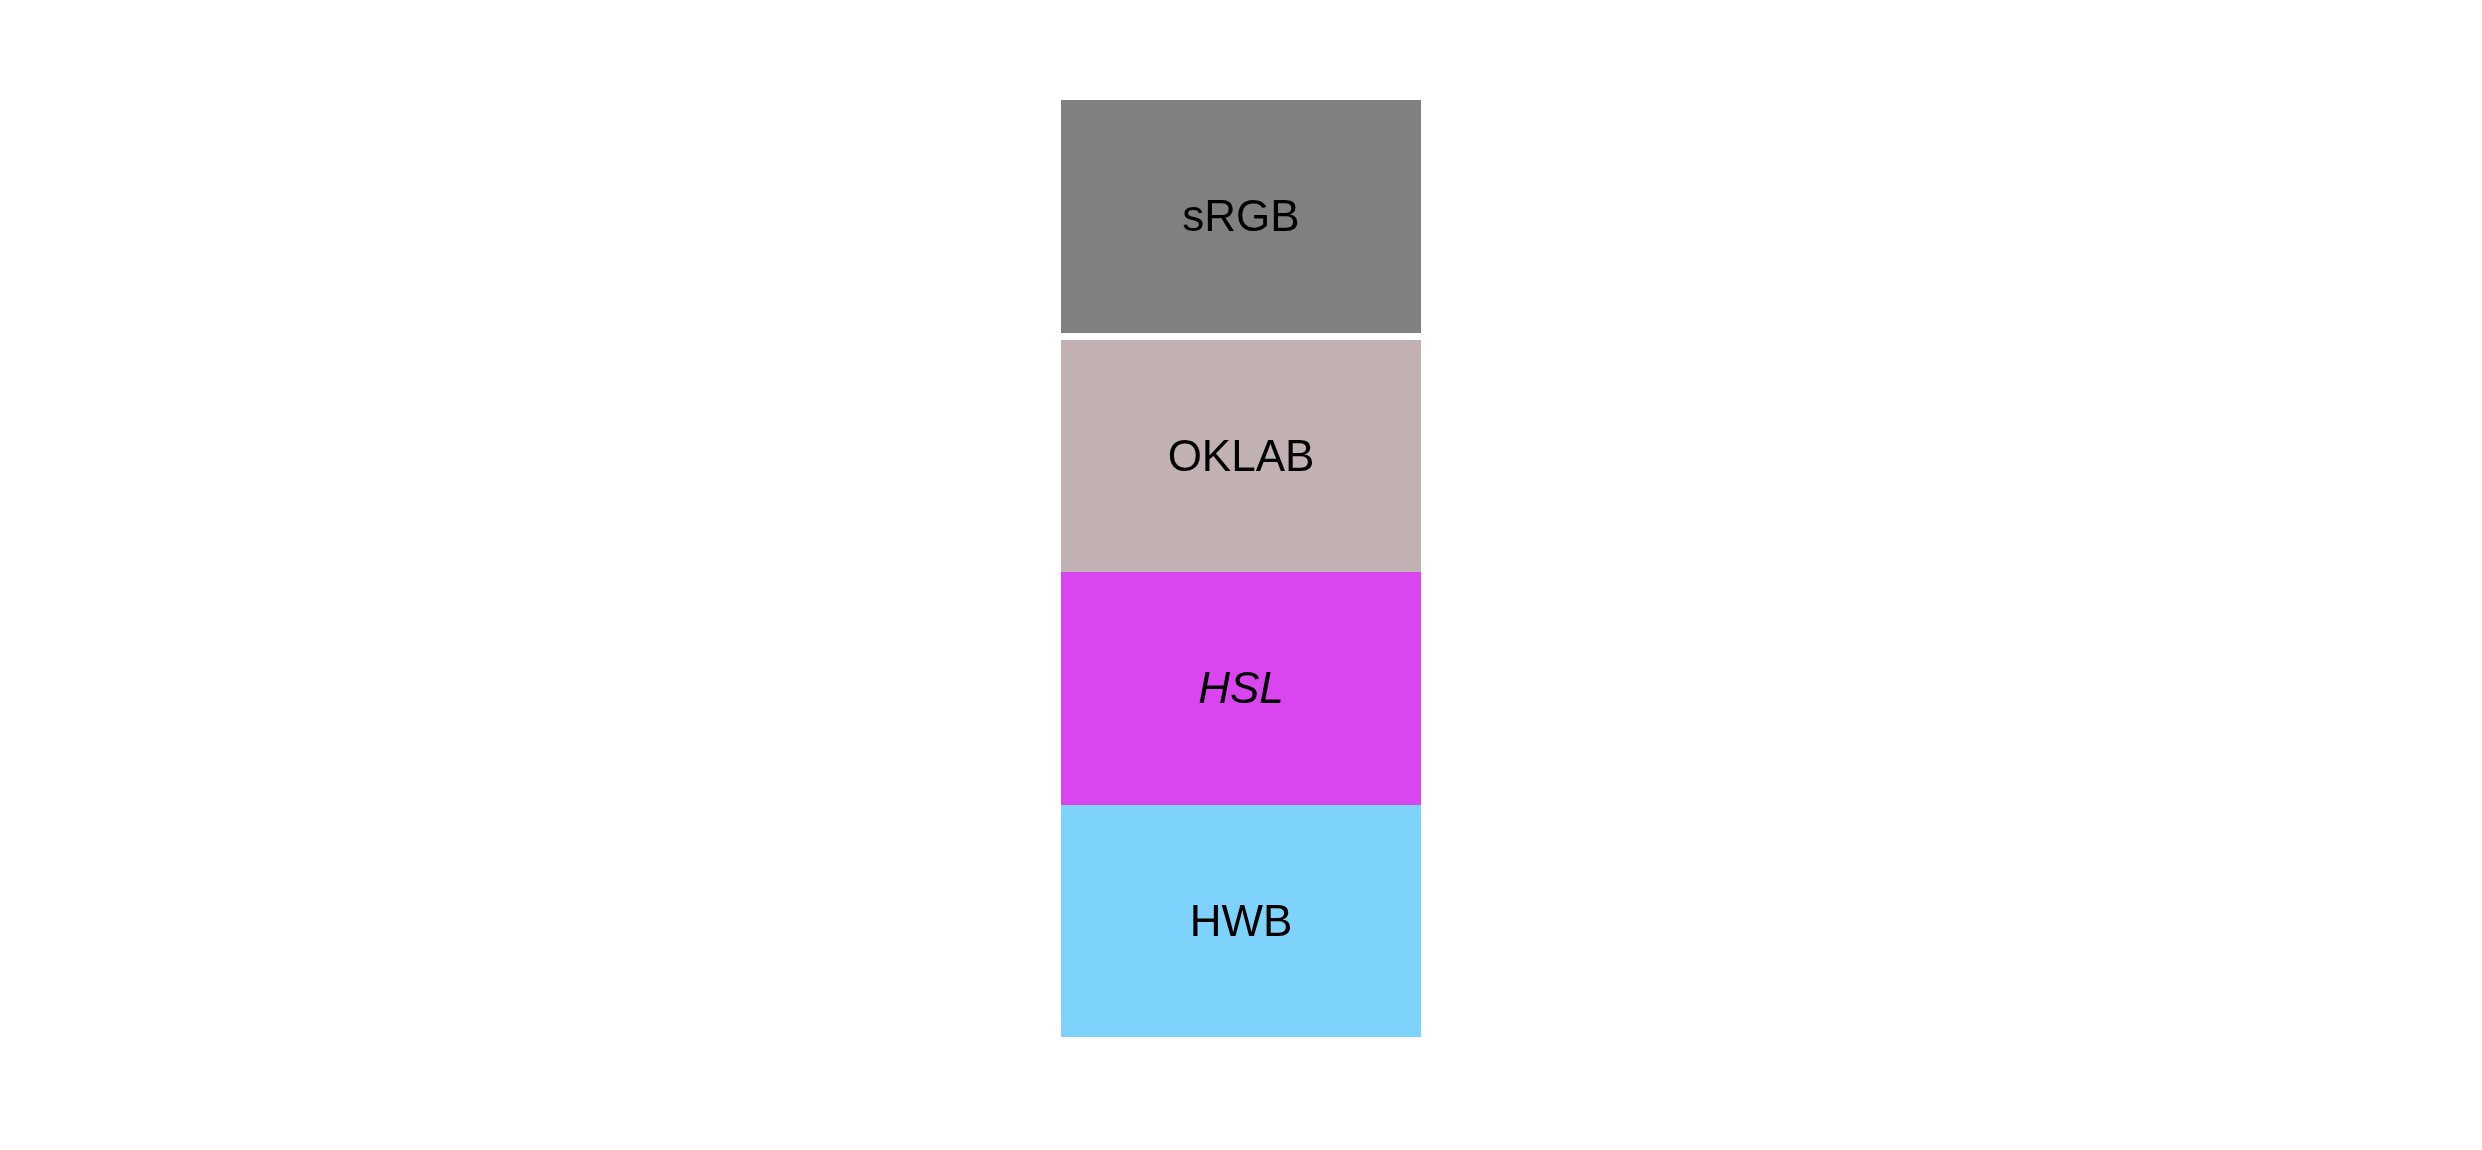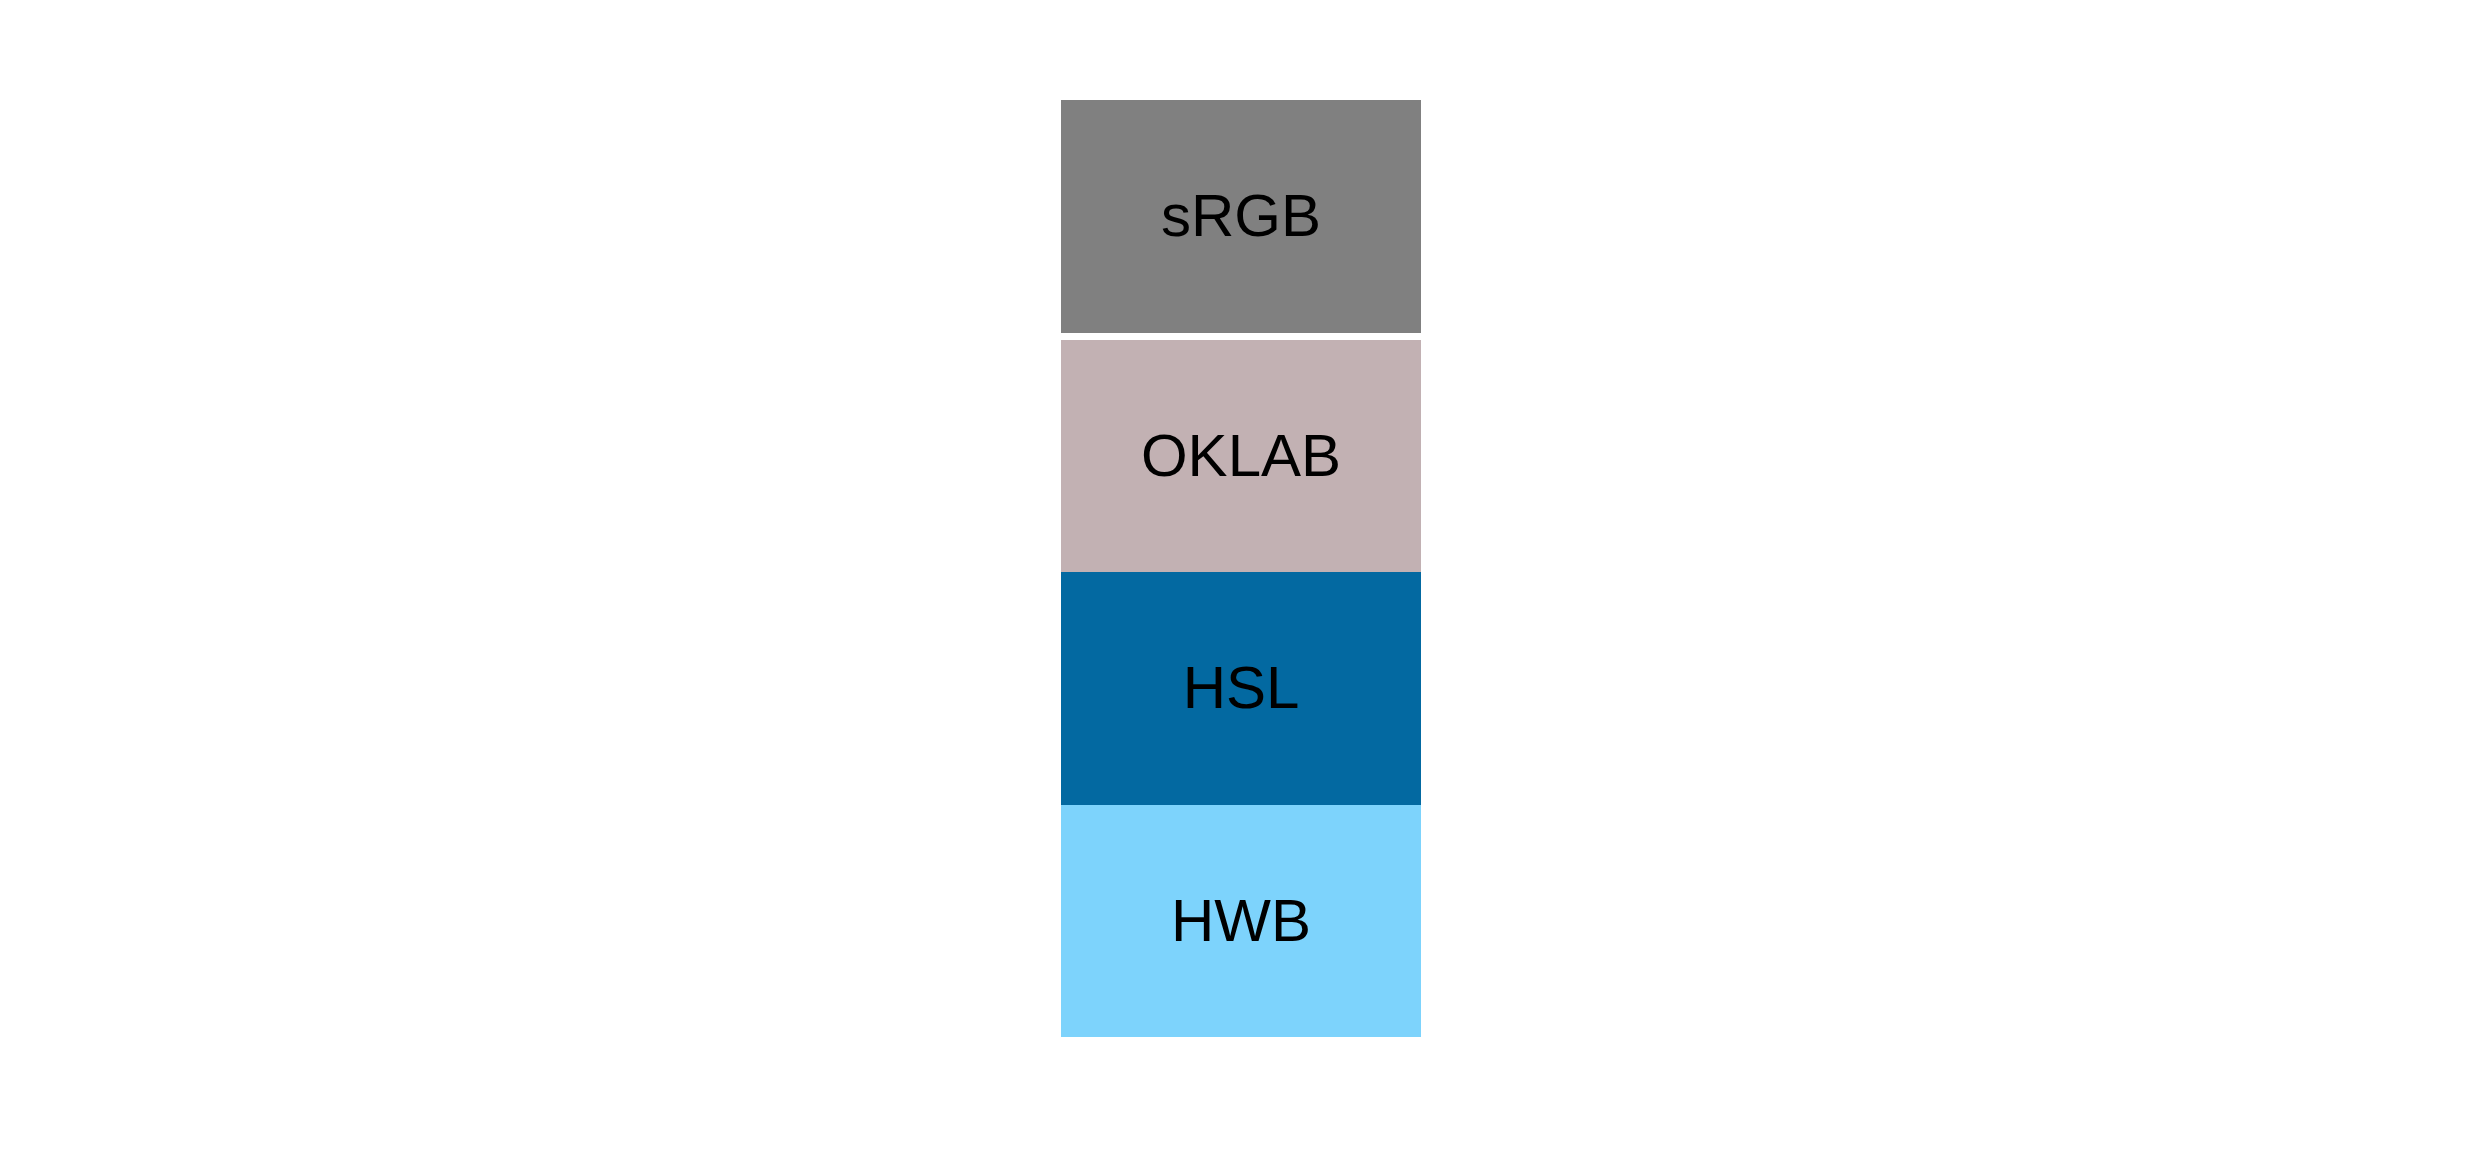--- a/index.html
+++ b/index.html
@@ -24,35 +24,35 @@
     flex-direction: column;
   }
   .swatch {
     flex: 1 1 0;
     display: flex;
     align-items: center;
     justify-content: center;
   }
   .swatch-label {
     color: #000000;
-    font-size: 60px;
+    font-size: 44px;
     line-height: 1;
     letter-spacing: 0px;
     user-select: none;
   }
 </style>
 </head>
 <body style="background-color: rgb(255, 255, 255);">
 
 <div class="swatch-stack">
   <div class="swatch" style="background-color: rgb(128, 128, 128);">
     <span class="swatch-label">sRGB</span>
   </div>
   <div class="swatch" style="background-color: rgb(194, 177, 179); margin-top: 7px;">
     <span class="swatch-label">OKLAB</span>
   </div>
-  <div class="swatch" style="background-color: #0369a1;">
+  <div class="swatch" style="background-color: #d946ef; font-style: italic;">
     <span class="swatch-label">HSL</span>
   </div>
   <div class="swatch" style="background-color: #7dd3fc;">
     <span class="swatch-label">HWB</span>
   </div>
 </div>
 
 </body></html>

